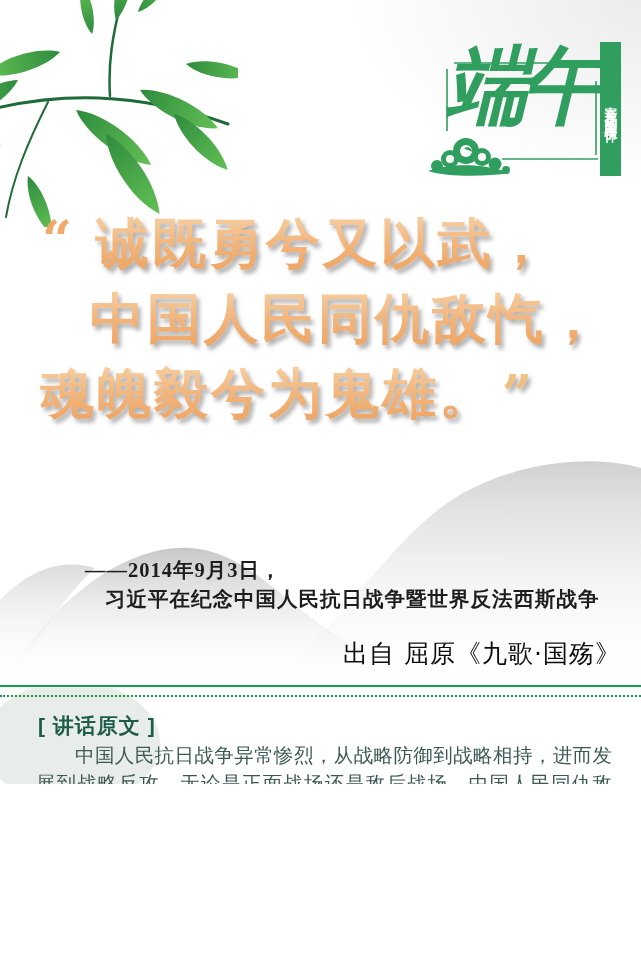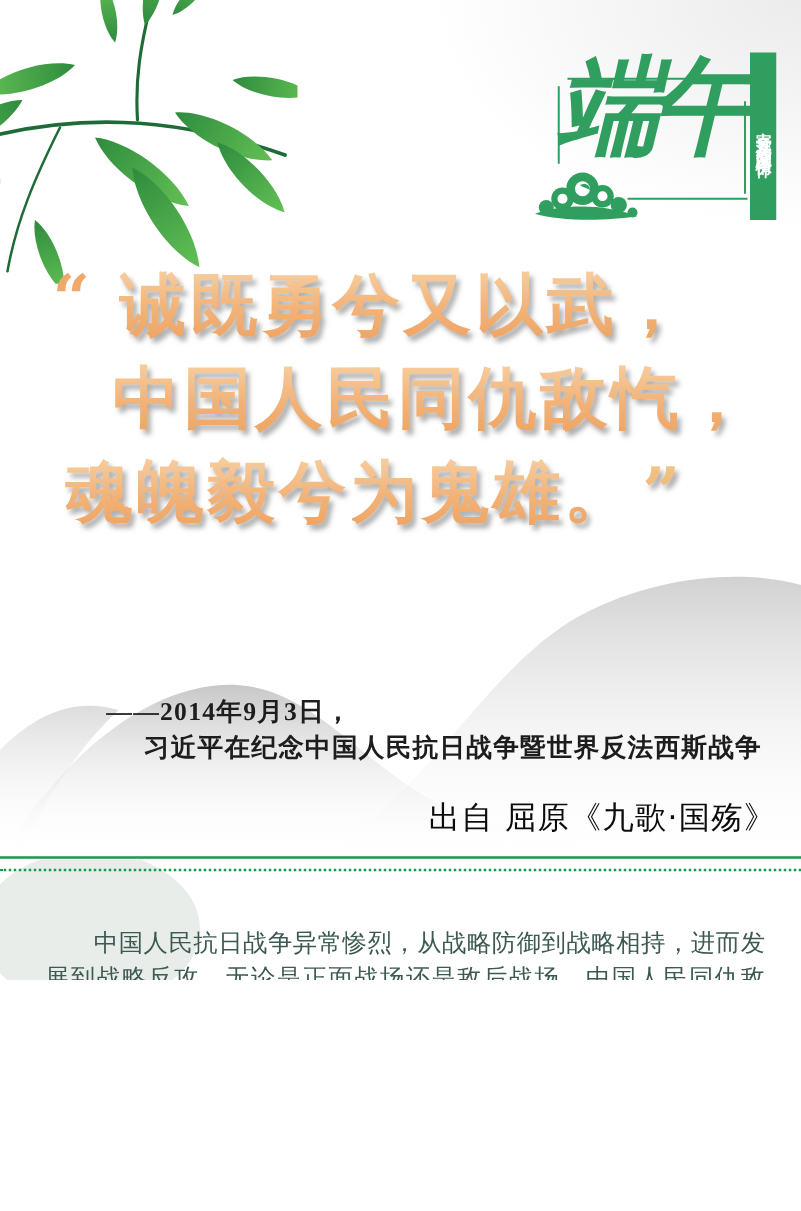--- a/index.html
+++ b/index.html
@@ -42,34 +42,34 @@
     font-family:"DejaVu Sans", sans-serif;font-weight:bold;font-size:54px;
     line-height:75px;white-space:nowrap;letter-spacing:3px;
     background:linear-gradient(180deg,#f8d6ab 0%,#f2b277 55%,#eda05c 100%);
     -webkit-background-clip:text;background-clip:text;color:transparent;
     filter:drop-shadow(3px 4px 2px rgba(110,110,110,.55));
     text-decoration:underline;
   }
   .calli-line.l1{margin-left:55px;}
   .calli-line.l2{margin-left:30px;}
   .calli-line.l3{margin-left:50px;}
-  .calli-line.l4{margin-left:12px;}
+  .calli-line.l4{margin-left:0;}
   .close-mark{
     font-family:"DejaVu Serif", serif;font-size:52px;font-weight:bold;
     background:linear-gradient(180deg,#f3c88e,#e9ab5e);
     -webkit-background-clip:text;background-clip:text;color:transparent;
     vertical-align:top;margin-left:6px;
   }
   
   .attribution{
     left:85px;top:556px;z-index:2;color:#1d1d1d;
     font-family:Liberation Serif, serif;font-weight:bold;
     font-size:20.5px;line-height:28.5px;letter-spacing:1px;
   }
-  .attribution .indent{margin-left:30px;}
+  .attribution .indent{margin-left:20px;}
   .source-line{
     right:20px;top:637px;z-index:2;color:#0c0c0c;
     font-family:"DejaVu Sans", sans-serif;font-weight:400;
     font-size:25px;letter-spacing:1px;
   }
   
   .rule{left:0;width:641px;z-index:2;}
   .rule.solid{height:2px;background:#169b4d;}
   .rule.dotted{height:0;border-top:2px dotted #169b4d;}
   .r1{top:685px;} .r2{top:695px;} .r3{top:937px;} .r4{top:948px;}
@@ -192,18 +192,19 @@
 
   <div class="layer attribution">
     <div>——2014年9月3日，</div>
     <div class="indent">习近平在纪念中国人民抗日战争暨世界反法西斯战争</div>
   </div>
   <div class="layer source-line">出自 屈原《九歌·国殇》</div>
 
   <div class="layer rule solid r1"></div>
   <div class="layer rule dotted r2"></div>
 
+  <div class="layer speech-heading">[ 讲话原文 ]</div>
   <div class="layer speech-body">中国人民抗日战争异常惨烈，从战略防御到战略相持，进而发展到战略反攻，无论是正面战场还是敌后战场，中国人民同仇敌忾、共赴国难，铁骨铮铮、视死如归，奏响了气壮山河的英雄凯歌。杨靖宇、赵尚志、左权、彭雪枫、佟麟阁、赵登禹、张自忠、戴安澜等一批抗日将领，八路军“狼牙山五壮士”、新四军“刘老庄连”、东北抗联八位女战士、国民党军“八百壮士”等众多英雄群体，就是中国人民不畏强暴、以身殉国的杰出代表。正所谓“诚既勇兮又以武，终刚强兮不可凌。身既死兮神以灵，魂魄毅兮为鬼雄。”</div>
 
   <div class="layer rule dotted r3"></div>
   <div class="layer rule solid r4"></div>
 
 </div>
 
 </body></html>

